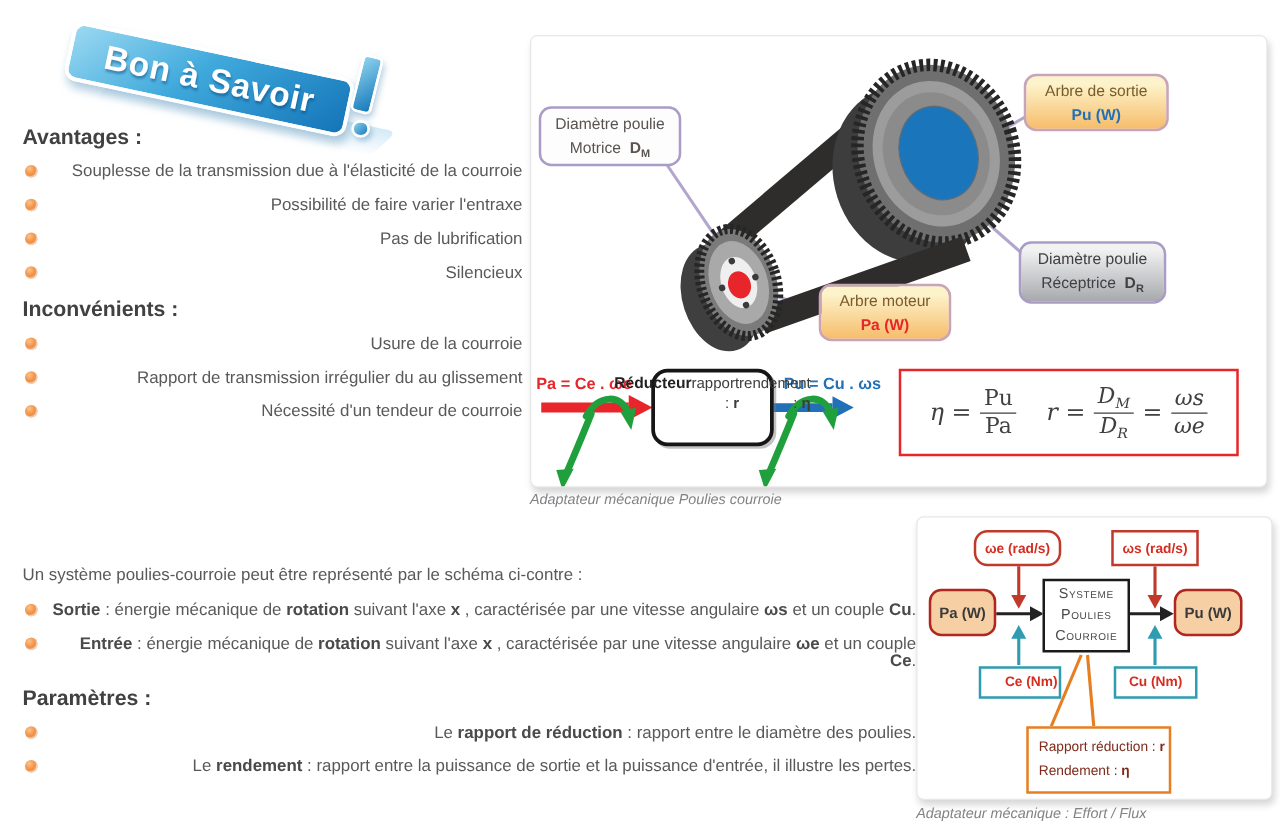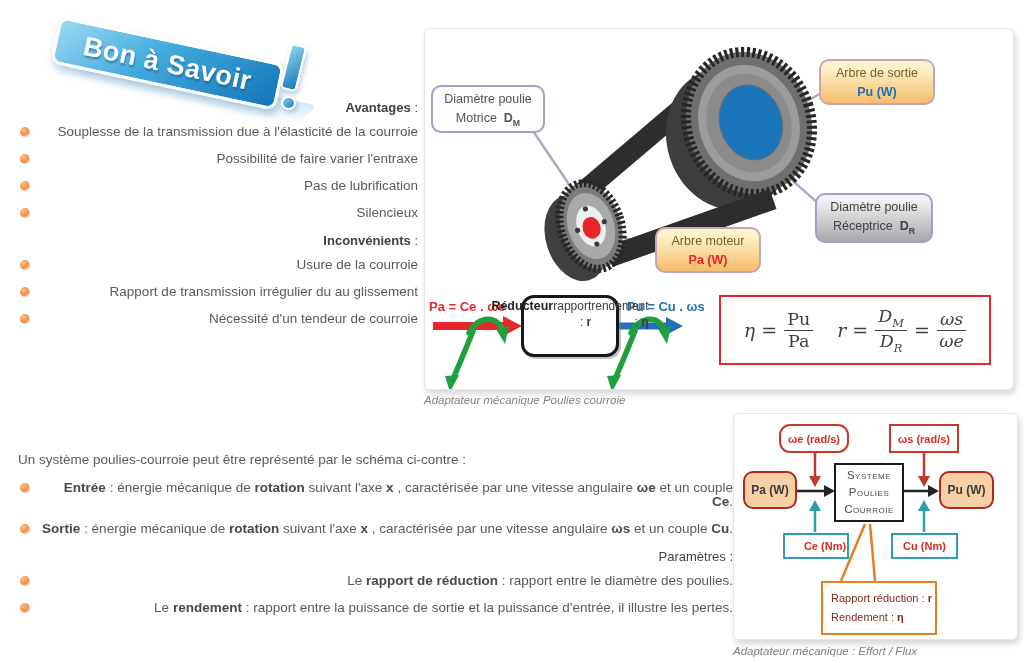--- a/index.html
+++ b/index.html
@@ -32,21 +32,21 @@
     border-radius: 50%; background: linear-gradient(135deg, #8ed3ef, #1779ba);
     border: 2.5px solid #fff; box-shadow: 2px 3px 4px rgba(110,160,195,.5);
   }
   .badge-reflect {
     position: absolute; left: 84px; top: 80px; width: 225px; height: 24px;
     transform: rotate(12deg) skewX(-35deg); border-radius: 6px;
     background: linear-gradient(to bottom, rgba(140,200,235,.38), rgba(255,255,255,0));
   }
   
   .textcol { position: absolute; left: 18px; top: 100px; width: 400px; font-size: 13.5px; }
-  .h-line { font-weight: normal; color: #414042; font-size: 13px; text-align: right; }
+  .h-line { font-weight: bold; color: #414042; font-size: 17px; }
   .h-line b { color: #414042; }
   .blist { list-style: none; margin: 10px 0 12px 0; padding: 0; text-align: right; }
   .blist li { position: relative; padding-left: 23px; margin-bottom: 13px; line-height: 14px; color: #58595b; }
   .blist li b { color: #4a4a4c; }
   .bullet {
     position: absolute; left: 2px; top: 2px; width: 10px; height: 10px; border-radius: 50%;
     background: radial-gradient(circle at 35% 30%, #fdc289, #ef8a3c 55%, #b8540e 95%);
     box-shadow: inset -1px -1px 1px rgba(255,255,255,.7);
   }
   .bottomcol { position: absolute; left: 18px; top: 452px; width: 715px; font-size: 13.5px; }
@@ -243,22 +243,22 @@
             <span>ωe</span>
           </span>
       </span>
     </div>
   </div>
   <div class="fig-caption" id="caption1">Adaptateur mécanique Poulies courroie</div>
 
   <div class="bottomcol">
     <p class="intro">Un système poulies-courroie peut être représenté par le schéma ci-contre :</p>
     <ul class="blist">
+      <li><span class="bullet"></span><span><b>Sortie</b><span> : énergie mécanique de </span><b>rotation</b><span> suivant l'axe </span><b>x</b><span> , caractérisée par une vitesse angulaire </span><b>ωs</b><span> et un couple </span><b>Cu</b><span>.</span></span></li>
       <li><span class="bullet"></span><span><b>Entrée</b><span> : énergie mécanique de </span><b>rotation</b><span> suivant l'axe </span><b>x</b><span> , caractérisée par une vitesse angulaire </span><b>ωe</b><span> et un couple </span><b>Ce</b><span>.</span></span></li>
-      <li><span class="bullet"></span><span><b>Sortie</b><span> : énergie mécanique de </span><b>rotation</b><span> suivant l'axe </span><b>x</b><span> , caractérisée par une vitesse angulaire </span><b>ωs</b><span> et un couple </span><b>Cu</b><span>.</span></span></li>
     </ul>
     <div class="h-line">Paramètres :</div>
     <ul class="blist">
       <li><span class="bullet"></span><span><span>Le </span><b>rapport de réduction</b><span> : rapport entre le diamètre des poulies.</span></span></li>
       <li><span class="bullet"></span><span><span>Le </span><b>rendement</b><span> : rapport entre la puissance de sortie et la puissance d'entrée, il illustre les pertes.</span></span></li>
     </ul>
   </div>
 
   <div class="panel" id="panel2">
     <svg class="layer" width="283" height="225" viewBox="0 0 283 225">

